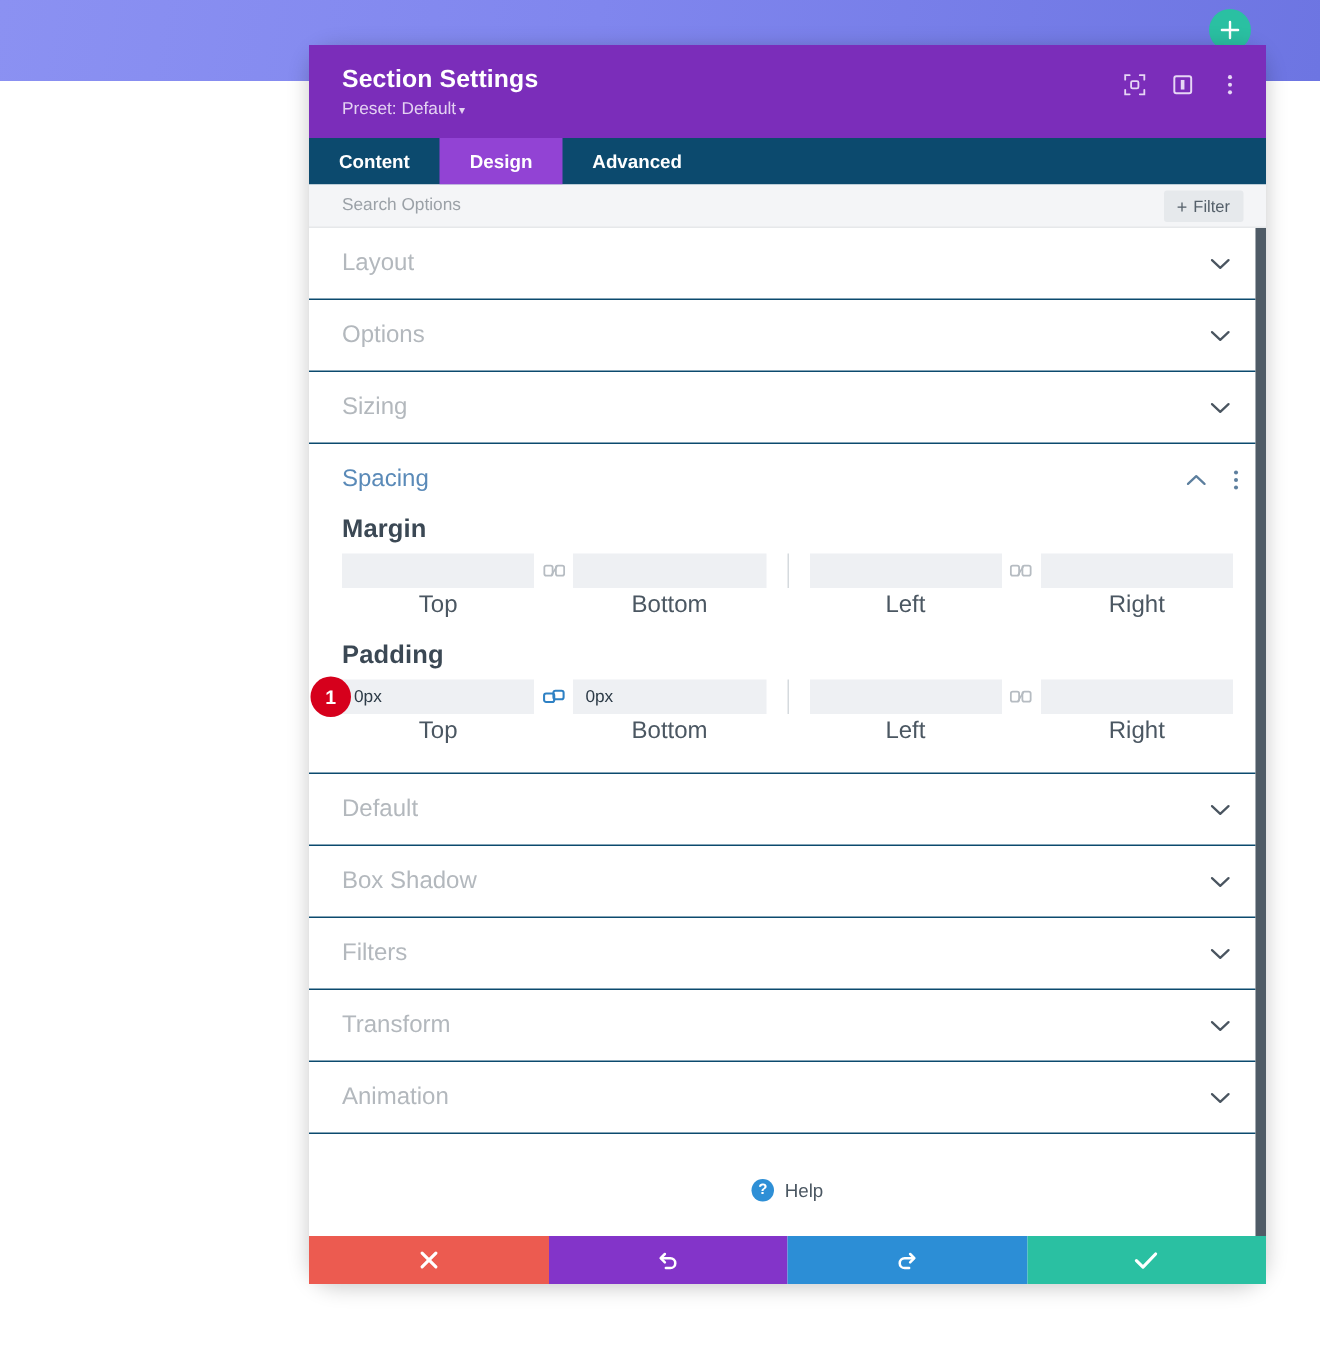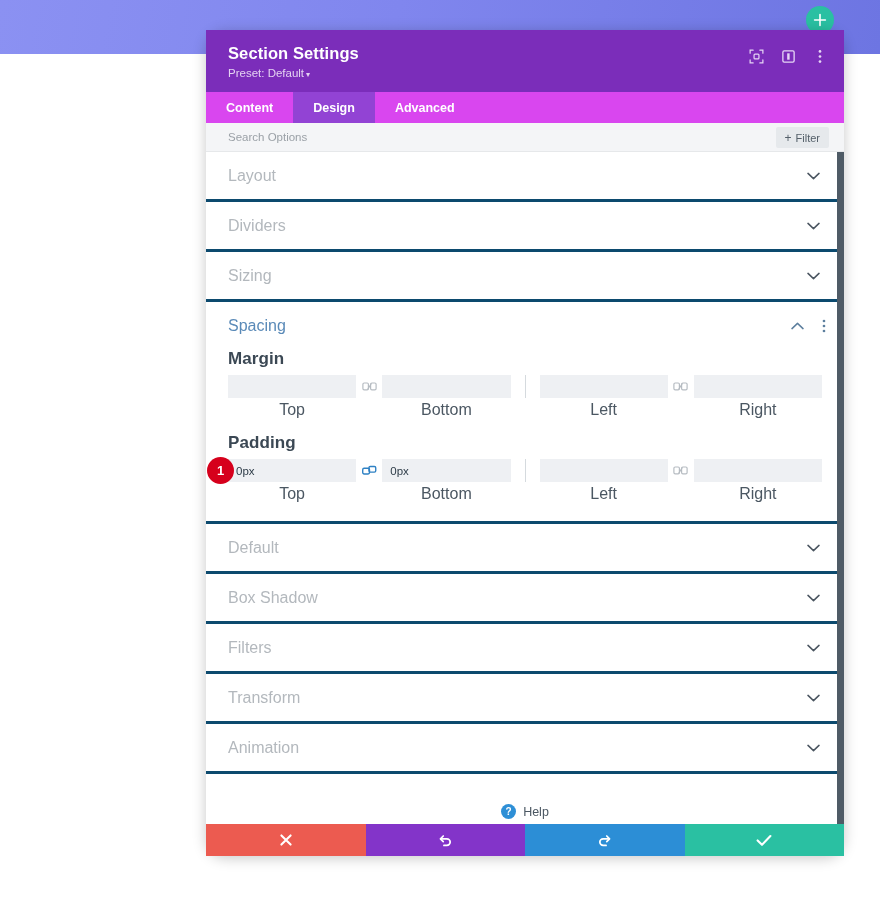--- a/index.html
+++ b/index.html
@@ -106,21 +106,21 @@
     color: #e6d6f5;
     cursor: pointer;
     display: flex;
     align-items: center;
     justify-content: center;
   }
   .header-icons .hicon svg { display: block; }
 
   
   .tabs {
-    background: #d946ef;
+    background: #0c4a6e;
     display: flex;
     flex: 0 0 auto;
     height: 31px;
     align-items: center;
   }
   .tab {
     padding: 0 20px;
     height: 31px;
     display: flex;
     align-items: center;
@@ -193,21 +193,21 @@
     right: 0;
     top: 0;
     width: 7px;
     height: 700px;
     background: #4f5b66;
     cursor: pointer;
   }
 
   
   .acc-section {
-    border-bottom: 3px solid #0c4a6e;
+    border-bottom: 1px solid #0c4a6e;
   }
   .acc-head {
     height: 47px;
     display: flex;
     align-items: center;
     padding: 0 22px;
     cursor: pointer;
     position: relative;
   }
   .acc-title {
@@ -439,21 +439,21 @@
         <span class="acc-chevron">
           <svg width="13" height="8" viewBox="0 0 13 8" aria-hidden="true">
               <path d="M1 1.4L6.5 6.6 12 1.4" fill="none" stroke="currentColor" stroke-width="1.5" stroke-linecap="round" stroke-linejoin="round"></path>
             </svg>
         </span>
       </div>
     </div>
 
     <div class="acc-section">
       <div class="acc-head">
-        <span class="acc-title">Dividers</span>
+        <span class="acc-title">Options</span>
         <span class="acc-chevron">
           <svg width="13" height="8" viewBox="0 0 13 8" aria-hidden="true">
               <path d="M1 1.4L6.5 6.6 12 1.4" fill="none" stroke="currentColor" stroke-width="1.5" stroke-linecap="round" stroke-linejoin="round"></path>
             </svg>
         </span>
       </div>
     </div>
 
     <div class="acc-section">
       <div class="acc-head">

